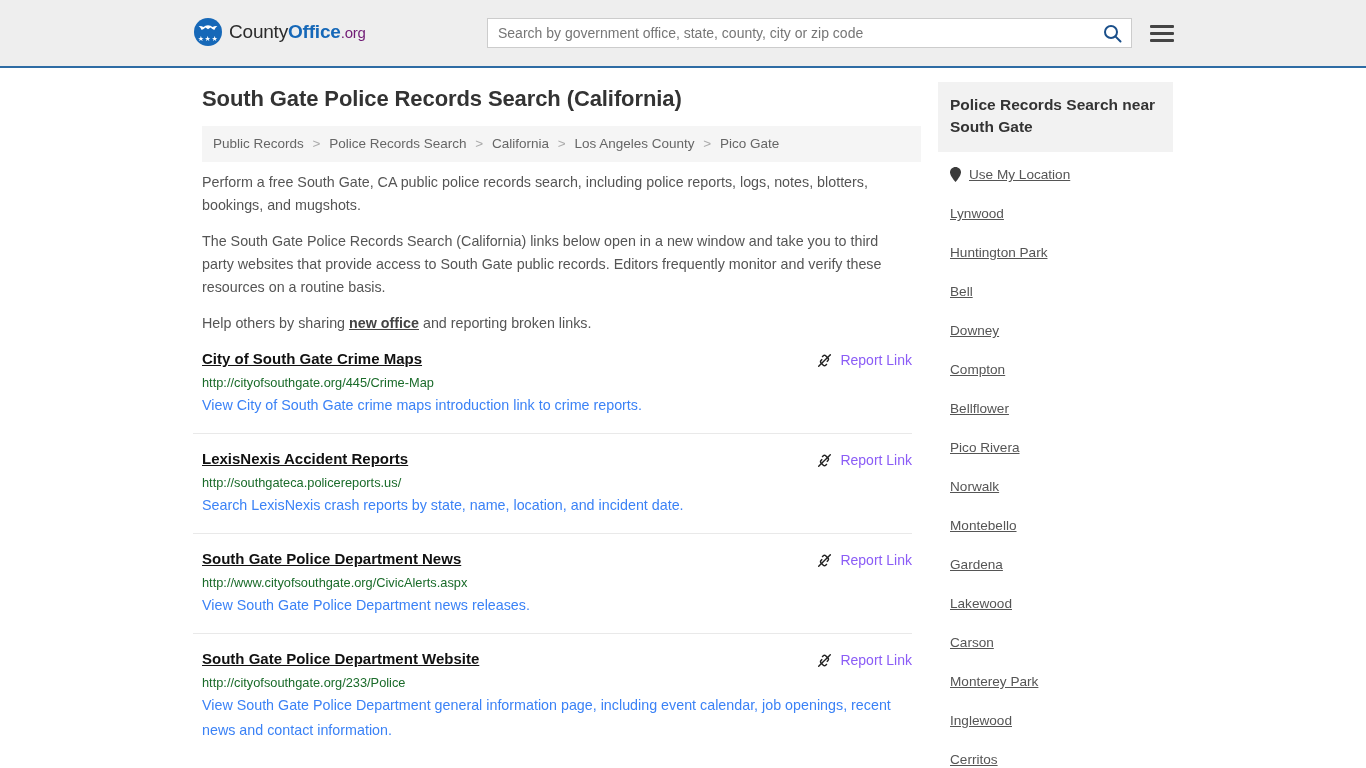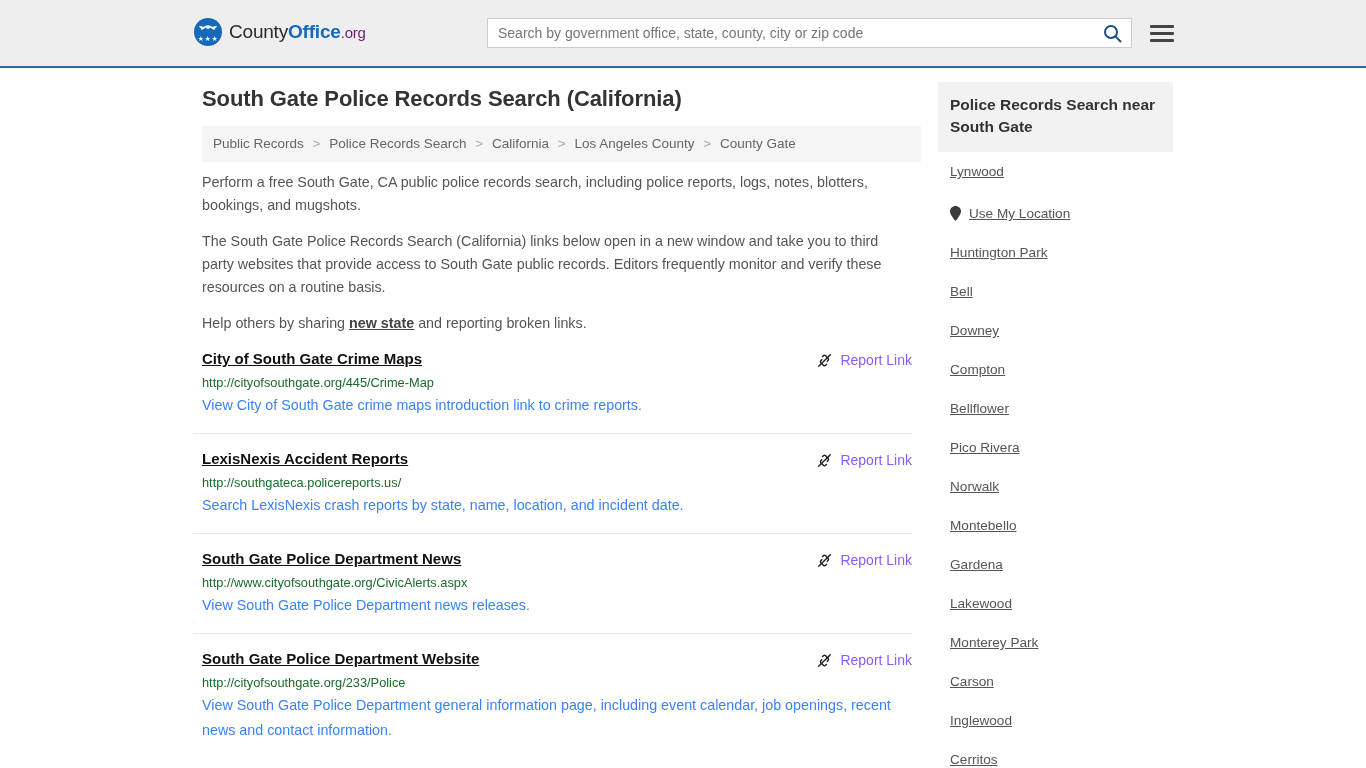--- a/index.html
+++ b/index.html
@@ -281,27 +281,27 @@
 
       <nav class="breadcrumb">
         <a href="#">Public Records</a>
         <span class="sep">&gt;</span>
         <a href="#">Police Records Search</a>
         <span class="sep">&gt;</span>
         <a href="#">California</a>
         <span class="sep">&gt;</span>
         <a href="#">Los Angeles County</a>
         <span class="sep">&gt;</span>
-        <a href="#">County Gate</a>
+        <a href="#">Pico Gate</a>
       </nav>
 
       <div class="intro">
         <p>Perform a free South Gate, CA public police records search, including police reports, logs, notes, blotters, bookings, and mugshots.</p>
         <p>The South Gate Police Records Search (California) links below open in a new window and take you to third party websites that provide access to South Gate public records. Editors frequently monitor and verify these resources on a routine basis.</p>
-        <p><span>Help others by sharing </span><a class="inline-link" href="#">new state</a><span> and reporting broken links.</span></p>
+        <p><span>Help others by sharing </span><a class="inline-link" href="#">new office</a><span> and reporting broken links.</span></p>
       </div>
 
       <div class="results">
 
         <div class="result">
           <a class="result-title" href="#">City of South Gate Crime Maps</a>
           <a class="result-url" href="#">http://cityofsouthgate.org/445/Crime-Map</a>
           <p class="result-desc">View City of South Gate crime maps introduction link to crime reports.</p>
           <a class="report-link" href="#">
             <svg class="unlink-icon" viewBox="0 0 16 16" xmlns="http://www.w3.org/2000/svg" aria-hidden="true">
@@ -355,38 +355,38 @@
           </a>
         </div>
 
       </div>
 
     </div>
 
     <div class="col-side">
       <div class="side-head">Police Records Search near South Gate</div>
       <ul class="side-list">
-        <li class="side-item"><a href="#">Lynwood</a></li>
         <li class="side-item locate">
           <svg class="pin-icon" viewBox="0 0 11 15" xmlns="http://www.w3.org/2000/svg" aria-hidden="true">
             <path d="M5.5 0 C2.5 0 0 2.4 0 5.3 C0 9.2 5.5 15 5.5 15 C5.5 15 11 9.2 11 5.3 C11 2.4 8.5 0 5.5 0 Z" fill="#3b3b3b"></path>
           </svg>
           <a href="#">Use My Location</a>
         </li>
+        <li class="side-item"><a href="#">Lynwood</a></li>
         <li class="side-item"><a href="#">Huntington Park</a></li>
         <li class="side-item"><a href="#">Bell</a></li>
         <li class="side-item"><a href="#">Downey</a></li>
         <li class="side-item"><a href="#">Compton</a></li>
         <li class="side-item"><a href="#">Bellflower</a></li>
         <li class="side-item"><a href="#">Pico Rivera</a></li>
         <li class="side-item"><a href="#">Norwalk</a></li>
         <li class="side-item"><a href="#">Montebello</a></li>
         <li class="side-item"><a href="#">Gardena</a></li>
         <li class="side-item"><a href="#">Lakewood</a></li>
+        <li class="side-item"><a href="#">Carson</a></li>
         <li class="side-item"><a href="#">Monterey Park</a></li>
-        <li class="side-item"><a href="#">Carson</a></li>
         <li class="side-item"><a href="#">Inglewood</a></li>
         <li class="side-item"><a href="#">Cerritos</a></li>
       </ul>
     </div>
 
   </div>
 </div>
 
 </body></html>

